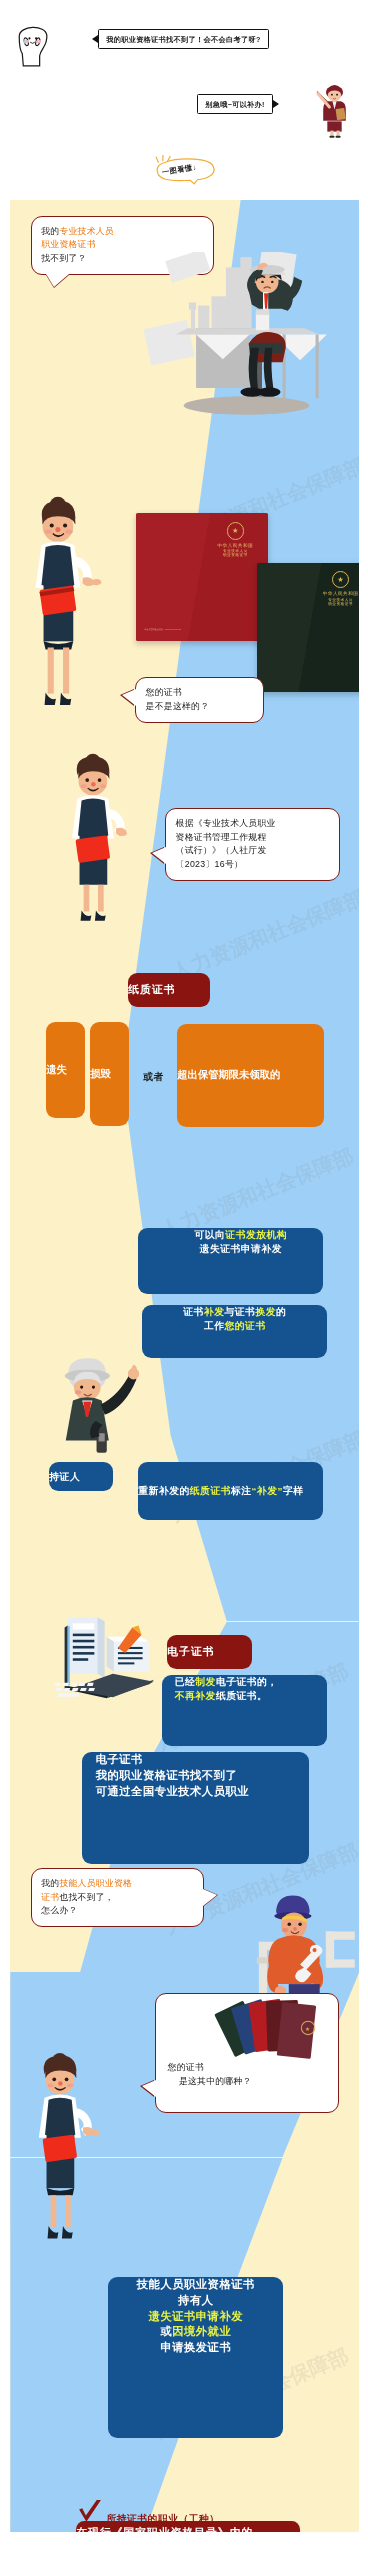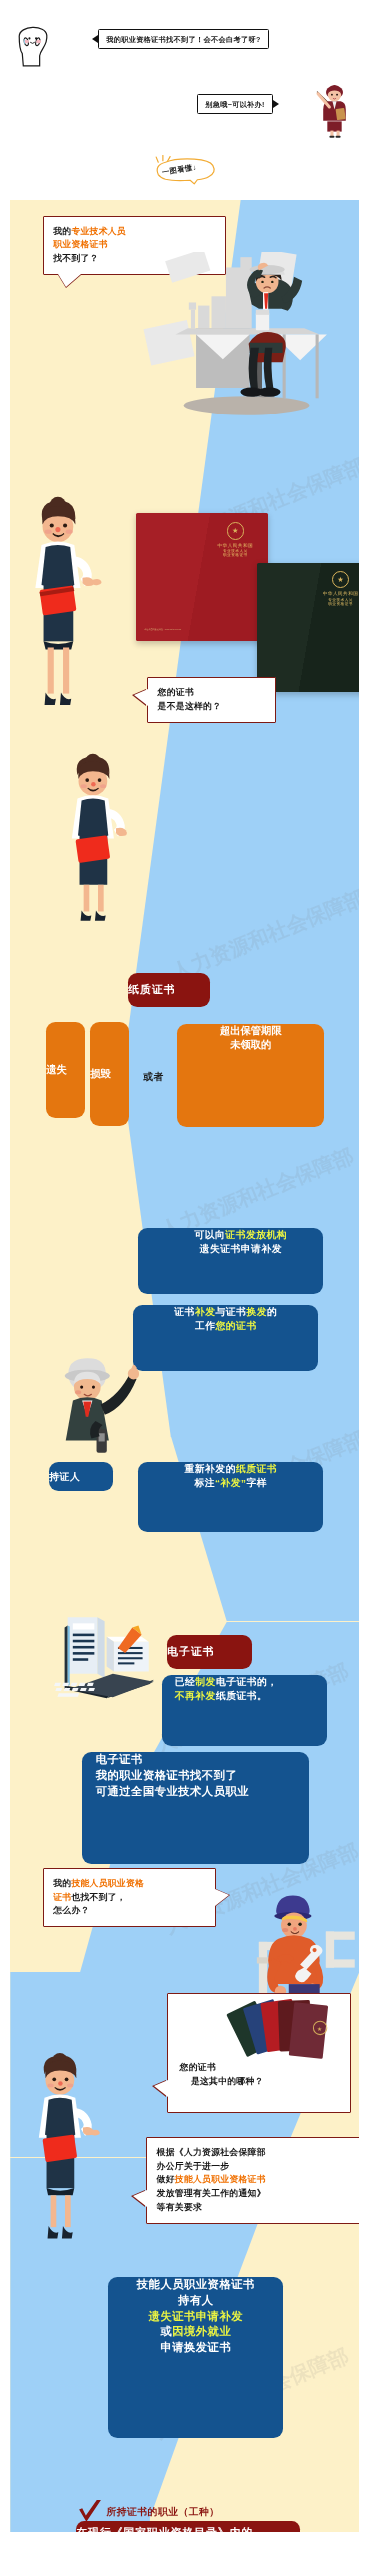--- a/index.html
+++ b/index.html
@@ -93,28 +93,27 @@
     position:absolute; color: rgba(120,120,120,.12);
     font-size: 20.6px; font-weight:bold; white-space:nowrap;
     transform: rotate(-22deg); pointer-events:none;
   }
 
   
   .say {
     position:absolute;
     background:#fff;
     border: 1.5px solid #7e1a14;
-    border-radius: 1px;
+    border-radius: 11px;
     padding: 8.2px 9.3px;
     line-height: 1.55;
     font-size: 8.8px;
-    font-weight: bold;
+    font-weight: normal;
     color:#171717;
     letter-spacing: 0.3px;
-    margin-left: 12px;
   }
   .say .hl { color:#f07000; }
   .say .tail {
     position:absolute; width:0; height:0;
   }
   .say .tail-dl {           
     left: 14.4px; bottom: -13.4px;
     border-left: 8.2px solid transparent;
     border-right: 15.5px solid transparent;
     border-top: 13.4px solid #fff;
@@ -147,21 +146,21 @@
   .chip-blue   { background:#14538f; border-radius:9.3px; font-size:9.8px; letter-spacing:0.5px; }
   .chip .y  { color:#ebf442; }
   .chip .w  { color:#ffffff; }
 
   .or-label {
     position:absolute; font-size:9.8px; font-weight:bold; color:#1d1d1d;
     letter-spacing:0.5px;
   }
 
   
-  .markline { position:absolute; display:flex; align-items:center; }
+  .markline { position:absolute; display:flex; align-items:flex-end; }
   .markline .mtext {
     font-size:9.8px; font-weight:bold; color:#8a1410; letter-spacing:0.5px; white-space:nowrap;
   }
   .tick, .ban { flex:0 0 auto; margin-right:3.1px; }
 
   
   .ill { position:absolute; }
 
   .cert-red, .cert-green {
     position:absolute; border-radius:1.5px;
@@ -397,45 +396,52 @@
       <rect x="48" y="260" width="11" height="52" fill="#f3b78f"></rect>
       <rect x="76" y="260" width="11" height="52" fill="#f3b78f"></rect>
       <path d="M44 310 q8 14 19 10 l-2 10 l-19 0Z" fill="#19232f"></path>
       <path d="M72 310 q8 14 19 10 l-2 10 l-19 0Z" fill="#19232f"></path>
       <rect x="32" y="172" width="62" height="46" rx="4" fill="#ef2b1c" transform="rotate(-8 32 172)"></rect>
       <path d="M96 112 q26 4 32 32 q2 14 -13 22 l-8 -13 q8 -6 4 -13 q-4 -10 -17 -11Z" fill="#ffffff"></path>
       <path d="M111 150 q17 -4 21 8 q2 7 -10 7 q-8 0 -11 -6Z" fill="#f3b78f"></path>
     </svg>
   </div>
 
+  <div class="say" style="left:155px; top:608px; width:175px;">
+    <div>根据《专业技术人员职业</div>
+    <div>资格证书管理工作规程</div>
+    <div>（试行）》（人社厅发</div>
+    <div>〔2023〕16号）</div>
+    <span class="tail tail-left"></span>
+  </div>
 
   <div class="chip chip-dark" style="left:118px; top:773px; width:82px; height:34px;">
     <span>纸质证书</span>
   </div>
 
   <div class="chip chip-orange" style="left:36px; top:822px; width:39px; height:96px;">
     <span>遗失</span>
   </div>
   <div class="chip chip-orange" style="left:80px; top:822px; width:39px; height:104px;">
     <span>损毁</span>
   </div>
   <div class="or-label" style="left:133px; top:871px;">或者</div>
-  <div class="chip chip-orange" style="left:167px; top:824px; width:147px; height:103px; flex-direction:column;">
+  <div class="chip chip-orange" style="left:167px; top:824px; width:147px; height:103px; flex-direction:row;">
     <span>超出保管期限</span>
     <span>未领取的</span>
   </div>
 
   <div class="chip chip-blue" style="left:128px; top:1028px; width:185px; height:66px; flex-direction:column;padding-left:20px;">
     <div>
       <span class="w">可以向</span><span class="y">证书发放机构</span>
     </div>
     <div class="w">遗失证书申请补发</div>
   </div>
 
-  <div class="chip chip-blue" style="left:123px; top:1105px; width:185px; height:66px; flex-direction:column;">
+  <div class="chip chip-blue" style="left:132px; top:1105px; width:185px; height:53px; flex-direction:column;">
     <div>
       <span class="w">证书</span><span class="y">补发</span><span class="w">与证书</span><span class="y">换发</span><span class="w">的</span>
     </div>
     <div>
       <span class="w">工作</span><span class="y">您的证书</span>
     </div>
   </div>
 
   <div class="ill" style="left:41px; top:1144px;">
     <svg width="88" height="118" viewBox="0 0 170 230">
@@ -457,21 +463,21 @@
       <rect x="92" y="160" width="5" height="12" fill="#3b3b3b"></rect>
       <rect x="92" y="174" width="12" height="16" fill="#8e8e8e"></rect>
       <path d="M86 150 q-16 14 -8 34 l16 -4 q-6 -14 6 -22Z" fill="#1d2224"></path>
     </svg>
   </div>
 
   <div class="chip chip-blue" style="left:39px; top:1262px; width:64px; height:29px;">
     <span>持证人</span>
   </div>
 
-  <div class="chip chip-blue" style="left:128px; top:1262px; width:185px; height:70px; flex-direction:column;">
+  <div class="chip chip-blue" style="left:128px; top:1262px; width:185px; height:58px; flex-direction:row;">
     <div>
       <span class="w">重新补发的</span><span class="y">纸质证书</span>
     </div>
     <div>
       <span class="w">标注</span><span class="y">“补发”</span><span class="w">字样</span>
     </div>
   </div>
 
   <div class="ill" style="left:31px; top:1412px;">
     <svg width="118" height="113" viewBox="0 0 230 220">
@@ -622,28 +628,20 @@
         <text x="186" y="65" font-size="11">★</text>
       </g>
     </svg>
     <div style="position:absolute; left:11.3px; top:67px;">
       <div>您的证书</div>
       <div style="margin-left:11.3px;">是这其中的哪种？</div>
     </div>
     <span class="tail tail-left"></span>
   </div>
 
-  <div class="say" style="left:124px; top:1937px; width:216px;">
-    <div>根据《人力资源社会保障部</div>
-    <div>办公厅关于进一步</div>
-    <div><span>做好</span><span class="hl">技能人员职业资格证书</span></div>
-    <div>发放管理有关工作的通知》</div>
-    <div>等有关要求</div>
-    <span class="tail tail-left"></span>
-  </div>
 
   <div class="chip chip-blue" style="left:98px; top:2077px; width:175px; height:161px; flex-direction:column; font-size:11.3px;">
     <div class="w">技能人员职业资格证书</div>
     <div class="w">持有人</div>
     <div class="y">遗失证书申请补发</div>
     <div>
       <span class="w">或</span><span class="y">因境外就业</span>
     </div>
     <div class="w">申请换发证书</div>
   </div>

